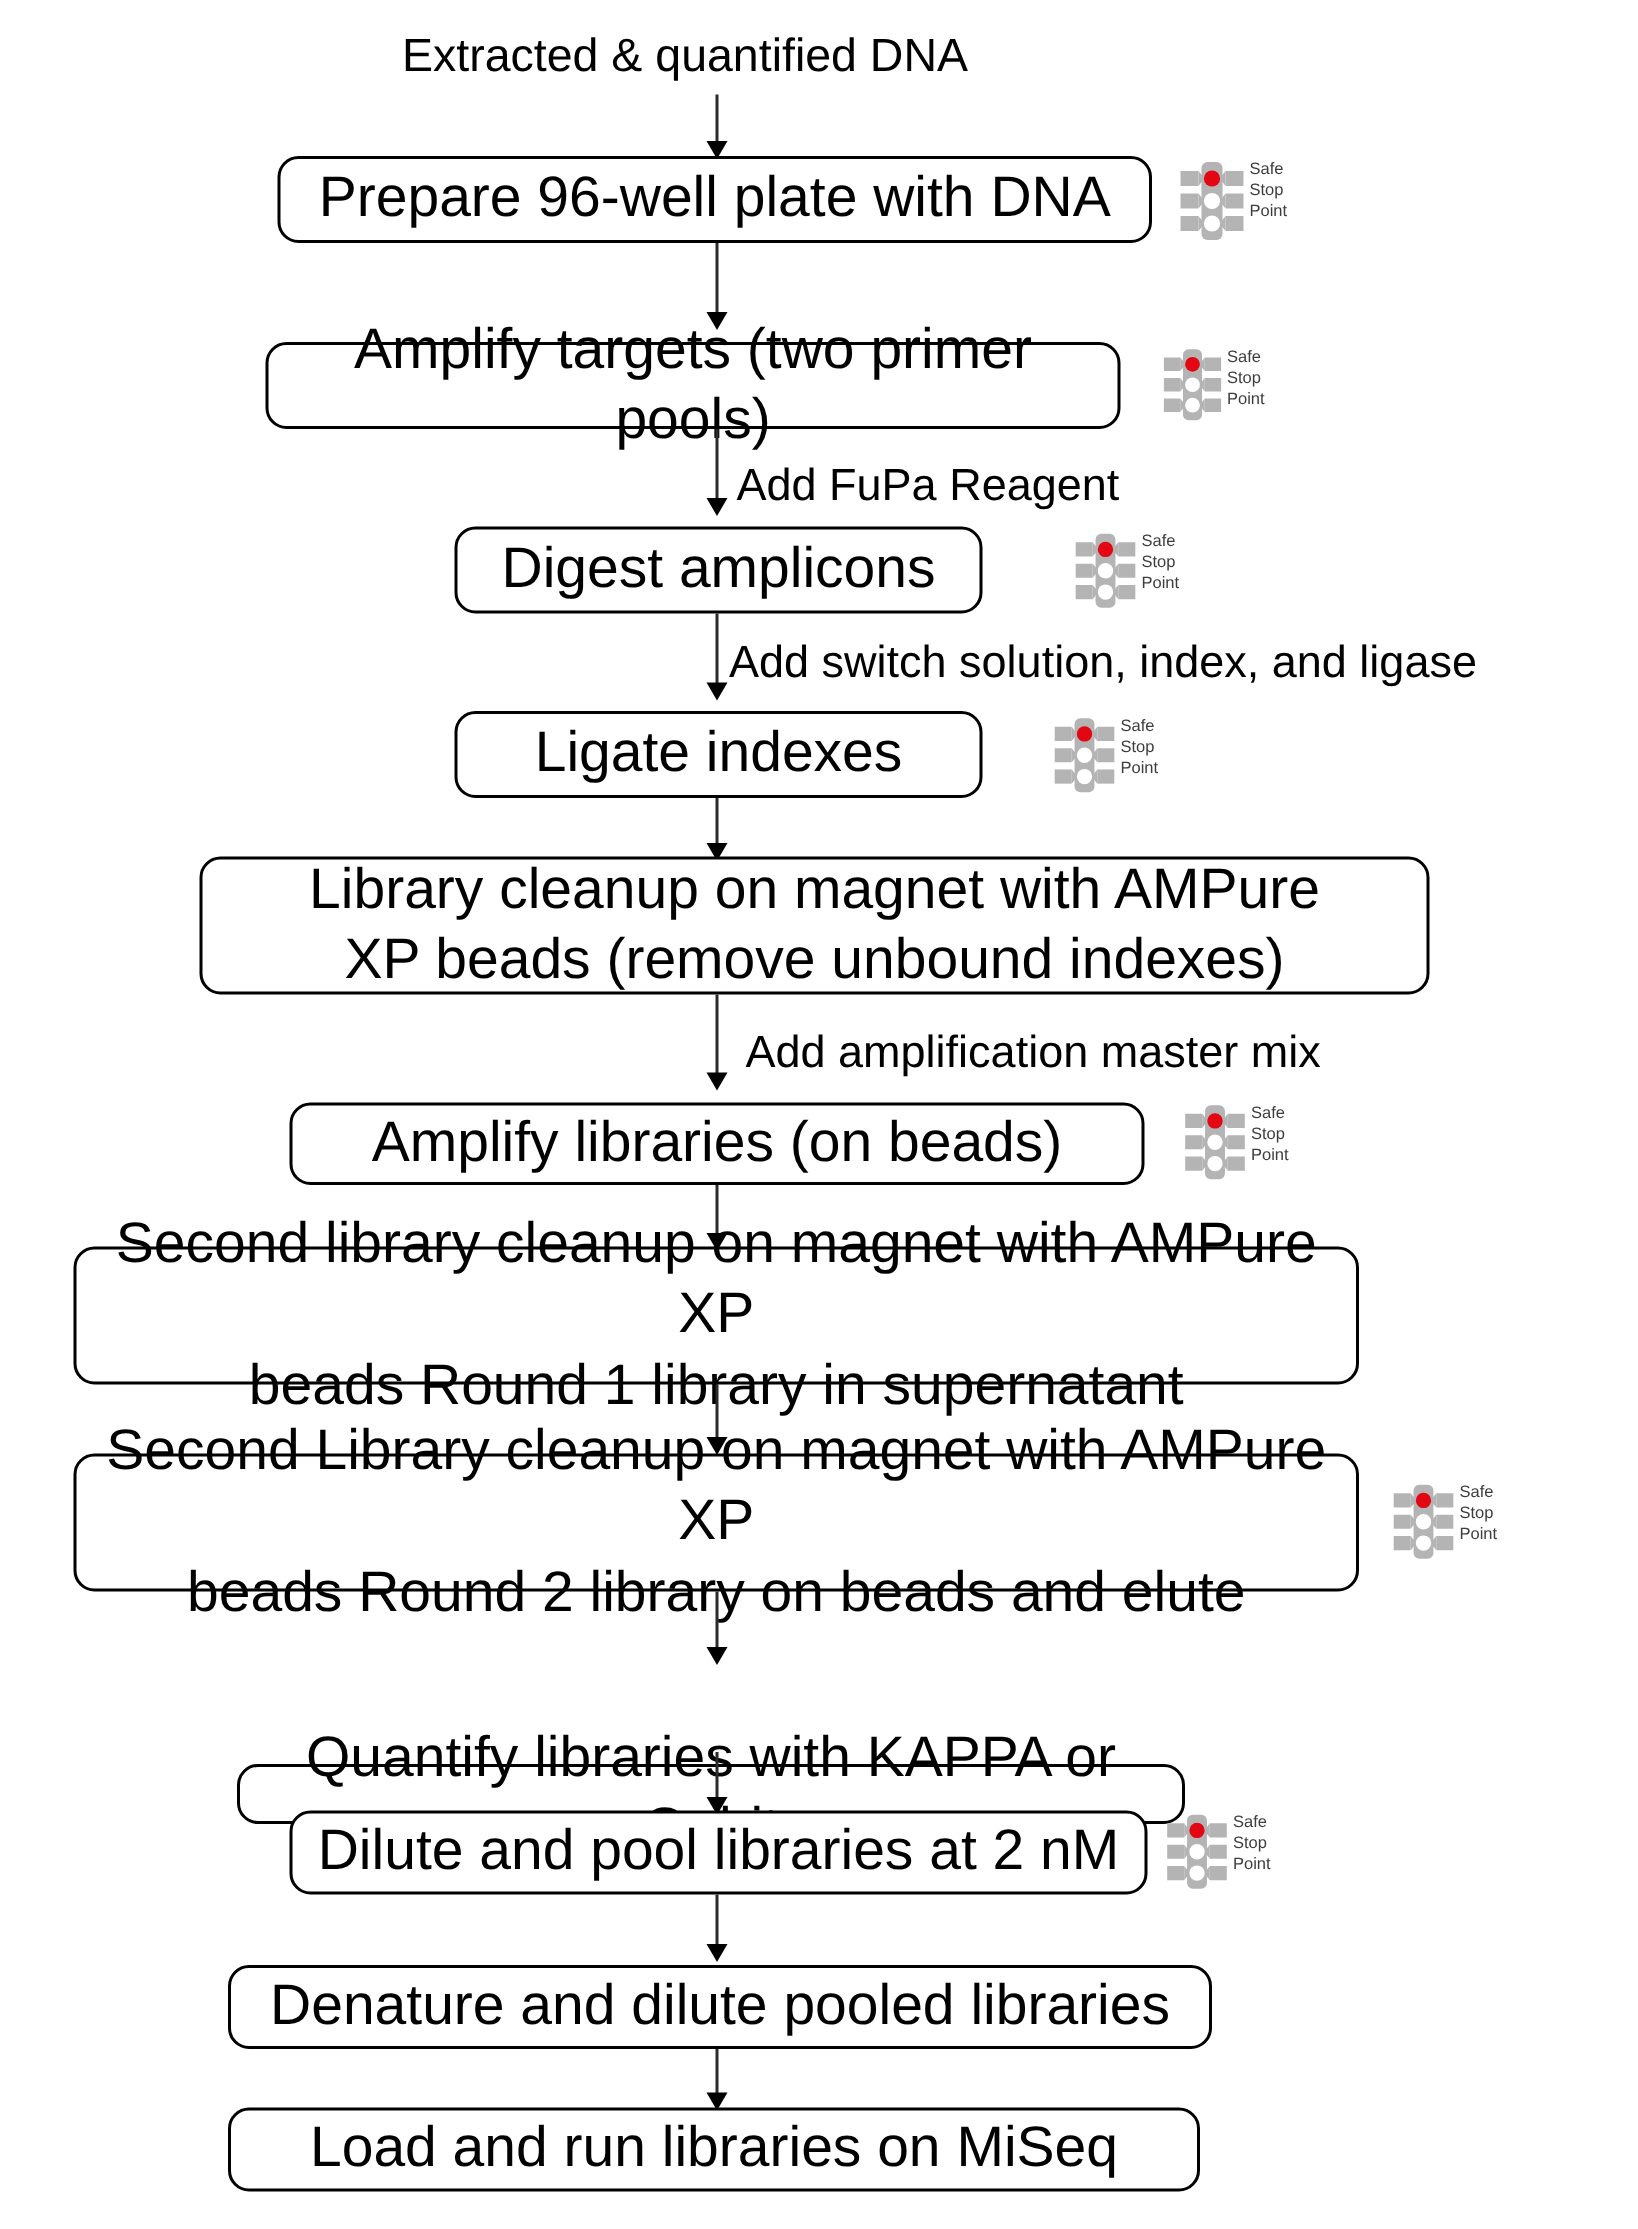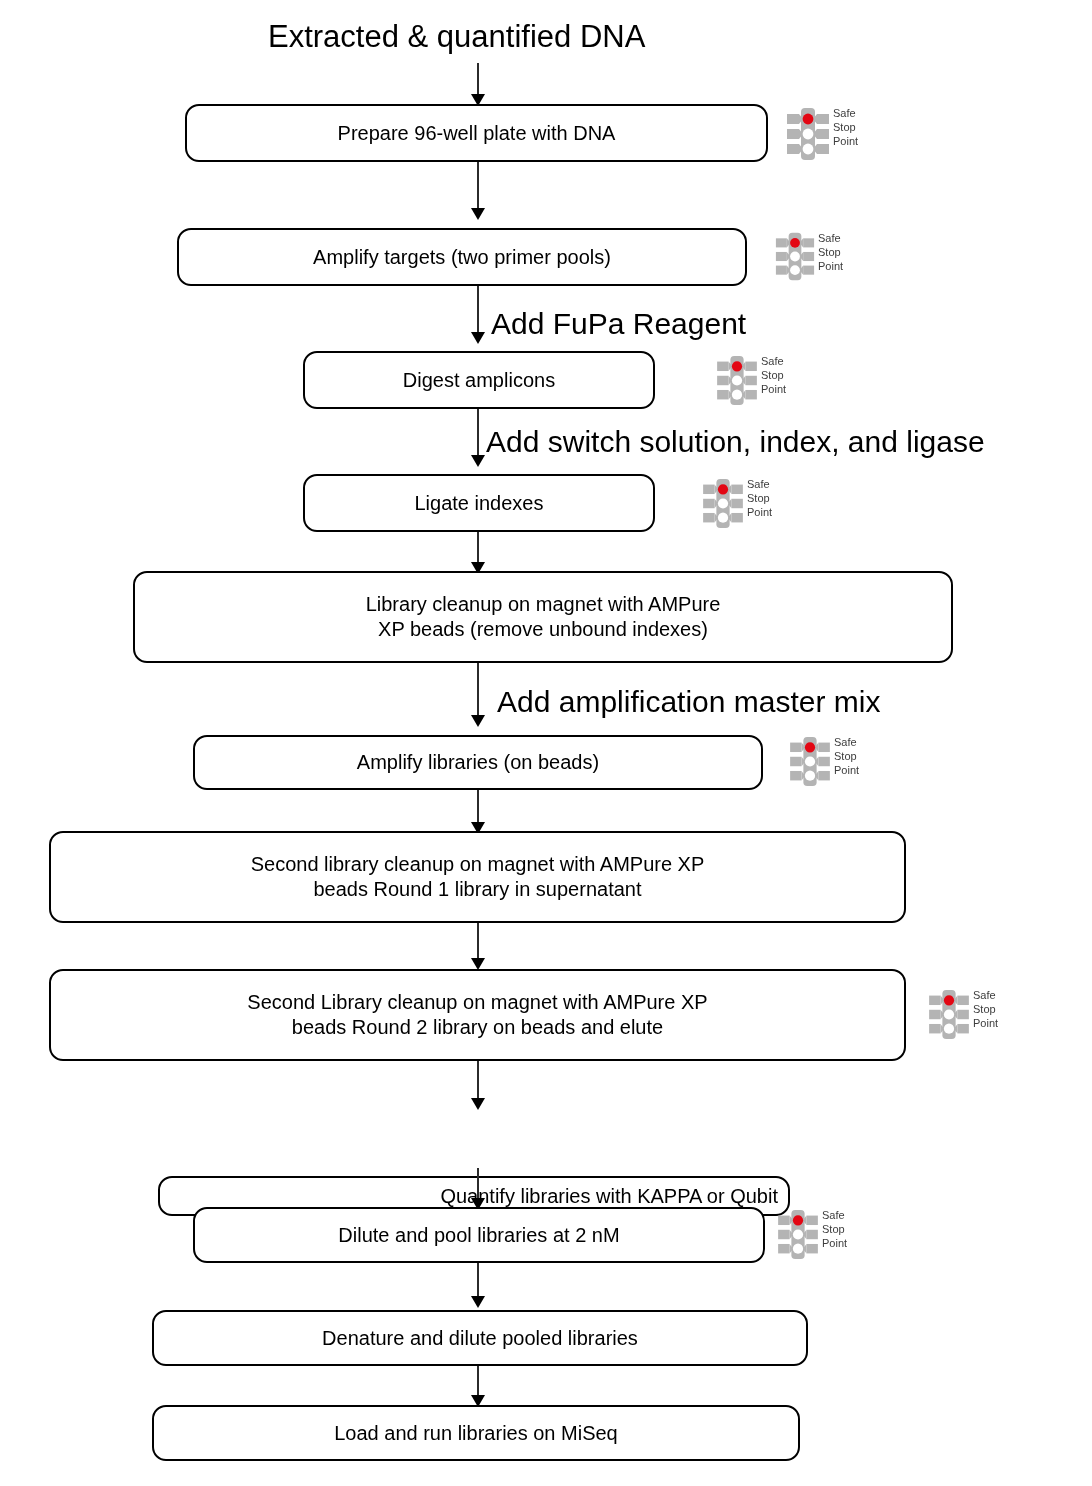--- a/index.html
+++ b/index.html
@@ -32,21 +32,21 @@
   .node {
     position: absolute;
     box-sizing: border-box;
     border: 2.5px solid #000000;
     border-radius: 14px;
     background: #ffffff;
     display: flex;
     align-items: center;
     justify-content: center;
     text-align: center;
-    font-size: 20px;
+    font-size: 38px;
     line-height: 1.25;
     color: #000;
     padding: 2px 10px;
   }
   .node .node-text {
     display: block;
     white-space: pre-line;
   }
 
   

